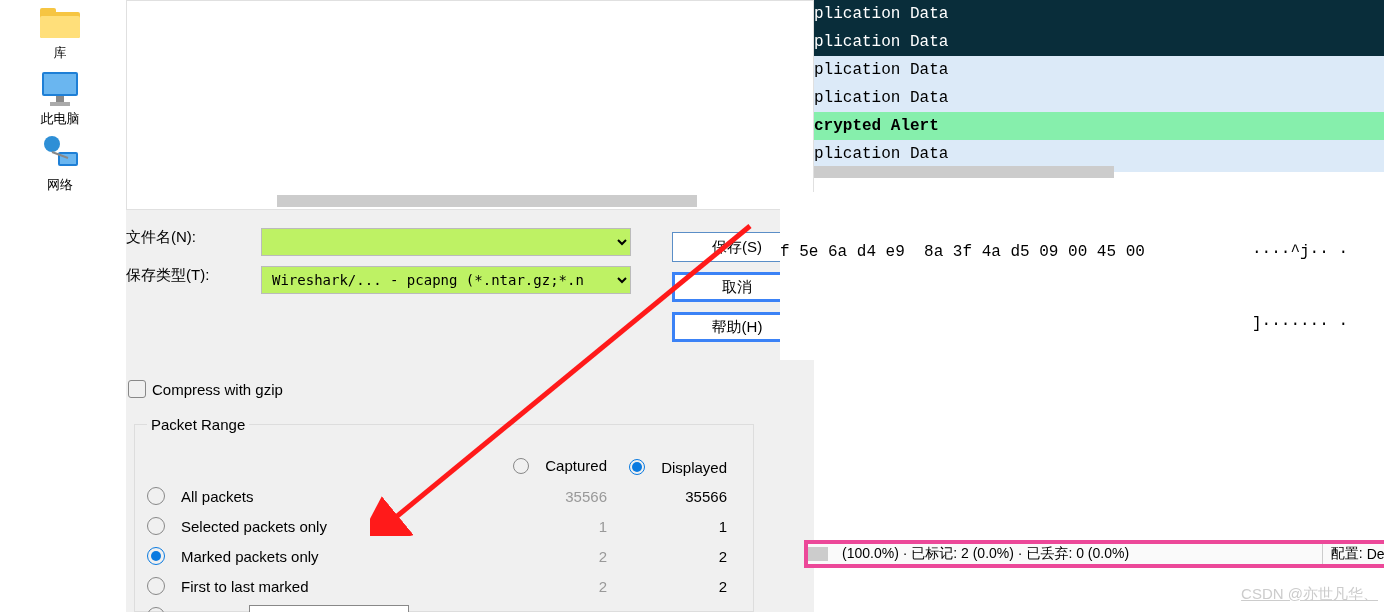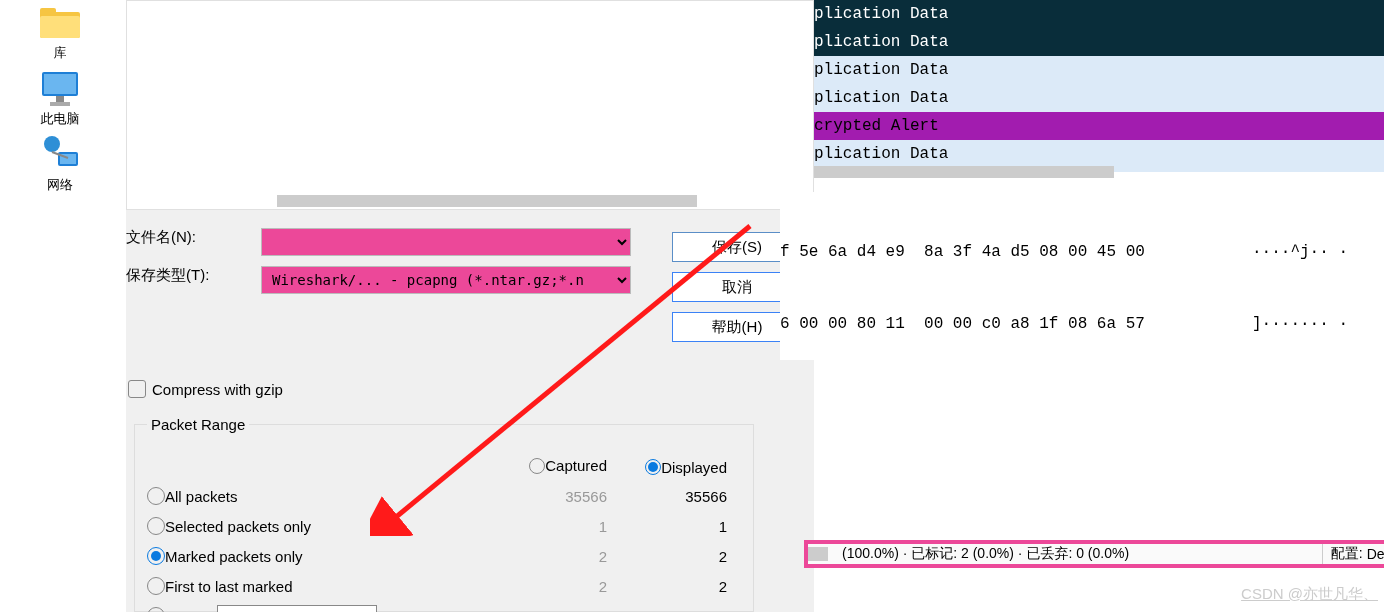--- a/index.html
+++ b/index.html
@@ -44,29 +44,29 @@
   position: absolute; bottom: 2px; left: 150px; width: 420px; height: 12px;
   background: #ccc;
 }
 .form-area {
   position: absolute; left: 0; top: 228px; width: 688px;
 }
 .form-row { display:flex; align-items:flex-start; height: 38px; }
 .form-row .lbl { width: 135px; font-size: 15px; }
 .form-row .ctrl { width: 372px; }
 .form-row select, .form-row .combo {
-  width: 370px; height: 28px; border: 1px solid #bbb; background:#ec4899;
+  width: 370px; height: 28px; border: 1px solid #bbb; background:#bef264;
   font-family: "Consolas", monospace; font-size: 14px;
   padding: 2px 6px;
 }
 .btn-col {
   position: absolute; left: 546px; top: 232px; width: 134px;
 }
 .btn {
-  width: 130px; height: 30px; border: 1px solid #3b82f6; background:#fff;
+  width: 130px; height: 30px; border: 3px solid #3b82f6; background:#fff;
   font-size: 15px; margin-bottom: 10px; cursor:pointer;
   display:flex; align-items:center; justify-content:center;
 }
 .btn:first-child { border: 1px solid #5a8ec7; }
 .checkbox-row {
   position: absolute; left: 2px; top: 380px; display:flex; align-items:center;
   font-size: 15px;
 }
 .checkbox-row .cb { width:18px; height:18px; border:1.5px solid #888; border-radius:3px; margin-right:6px; }
 
@@ -75,37 +75,37 @@
   width: 620px; height: 196px;
   border: 1px solid #ddd;
   padding: 20px 0 8px 12px;
 }
 fieldset.packet-range legend { font-size: 15px; padding: 0 4px; }
 .pr-head { display:grid; grid-template-columns: 340px 120px 120px; align-items:center; height:28px; font-size:15px; }
 .pr-head .col { text-align:right; }
 .pr-row { display:grid; grid-template-columns: 340px 120px 120px; align-items:center; height:30px; font-size:15px; }
 .pr-row .col { text-align:right; color:#000; }
 .pr-row .col.dim { color:#999; }
-.radio { display:inline-flex; align-items:center; gap:0; }
+.radio { display:inline-flex; align-items:center; gap:16px; }
 .radio .dot { width:18px; height:18px; border:1.5px solid #888; border-radius:50%; display:inline-flex; align-items:center; justify-content:center; }
 .radio .dot.sel { border-color:#0a7ae0; }
 .radio .dot.sel::after { content:""; width:10px; height:10px; background:#0a7ae0; border-radius:50%; }
 .radio .dot.small { width:16px; height:16px; }
 .range-input { width:160px; height:22px; border:1px solid #888; background:#fff; margin-left:4px; }
 
 
 .ws-panel {
   position: absolute; left: 814px; top: 0; width: 570px; height: 172px;
   background: #dceaf8;
   font-family: "Consolas","Courier New",monospace;
   font-size: 16px;
 }
 .ws-row { height: 28px; line-height: 28px; overflow:hidden; white-space:nowrap; }
 .ws-row.sel { background: #092d3a; color:#fff; }
-.ws-row.alert { background: #a21caf; }
+.ws-row.alert { background: #86efac; font-weight: bold; }
 .ws-panel .scroll-x2 { position:absolute; bottom:-6px; left:0; width:300px; height:12px; background:#ccc; }
 
 
 .hex-panel {
   position: absolute; left: 780px; top: 192px; width: 604px; height: 168px;
   font-family: "Consolas","Courier New",monospace;
   font-size: 16px; line-height: 24px;
   background:#fff;
   white-space: pre;
   overflow:hidden;
@@ -264,22 +264,21 @@
   <div class="ws-row sel">plication Data</div>
   <div class="ws-row sel">plication Data</div>
   <div class="ws-row">plication Data</div>
   <div class="ws-row">plication Data</div>
   <div class="ws-row alert">crypted Alert</div>
   <div class="ws-row">plication Data</div>
   <div class="scroll-x2"></div>
 </div>
 
 <div class="hex-panel">
-  <div class="line"><span>f 5e 6a d4 e9  8a 3f 4a d5 08 00 45 00</span></div>
-  <div class="line"><span>6 00 00 80 11  00 00 c0 a8 1f 08 6a 57</span></div>
+  <div class="line"><span>f 5e 6a d4 e9  8a 3f 4a d5 09 00 45 00</span></div>
   
   
   
   
   
   <div class="ascii">
     <div class="line">····^j·· ·</div>
     <div class="line">]······· ·</div>
     
     

